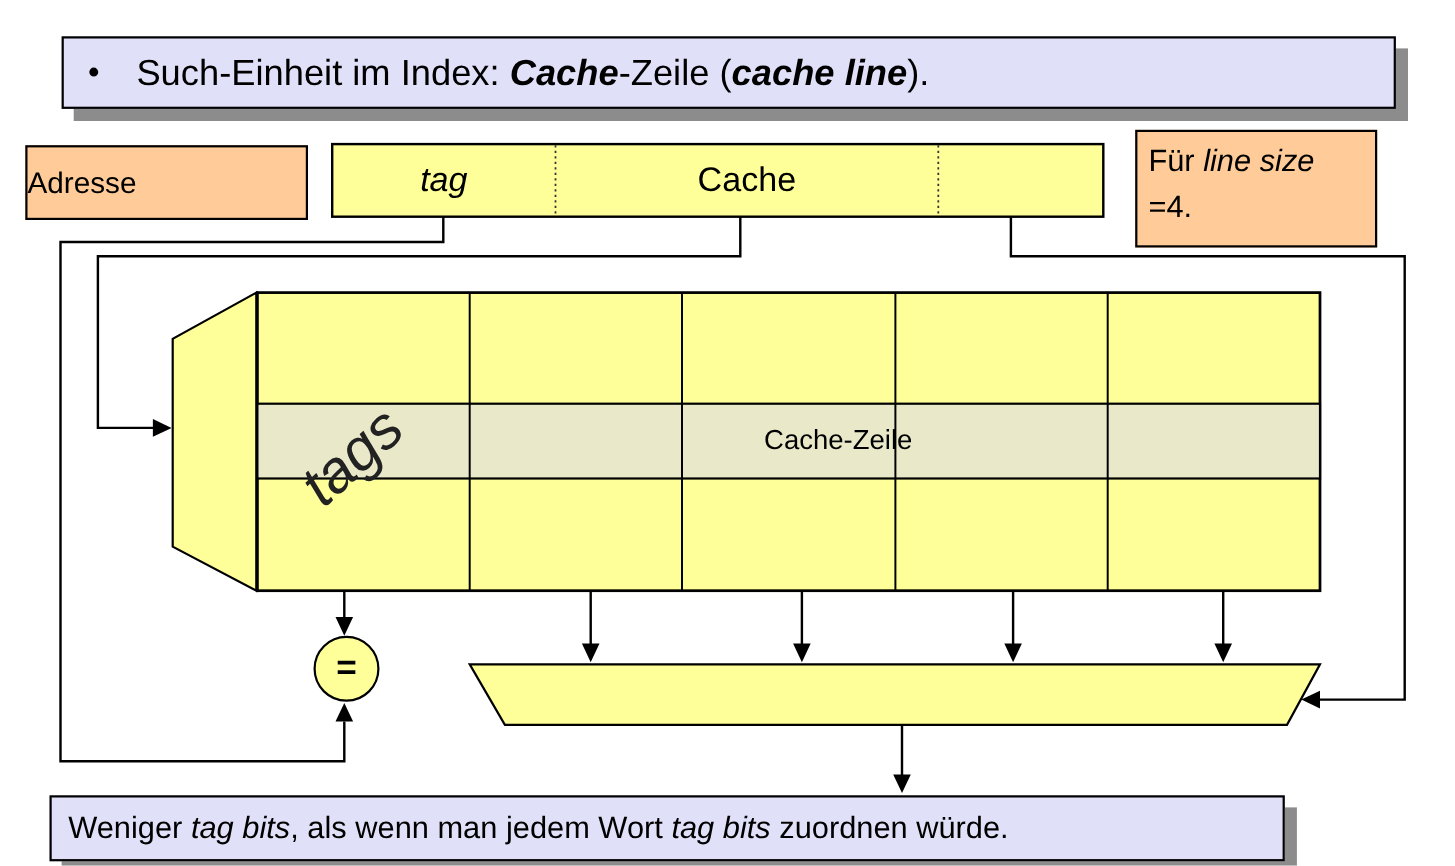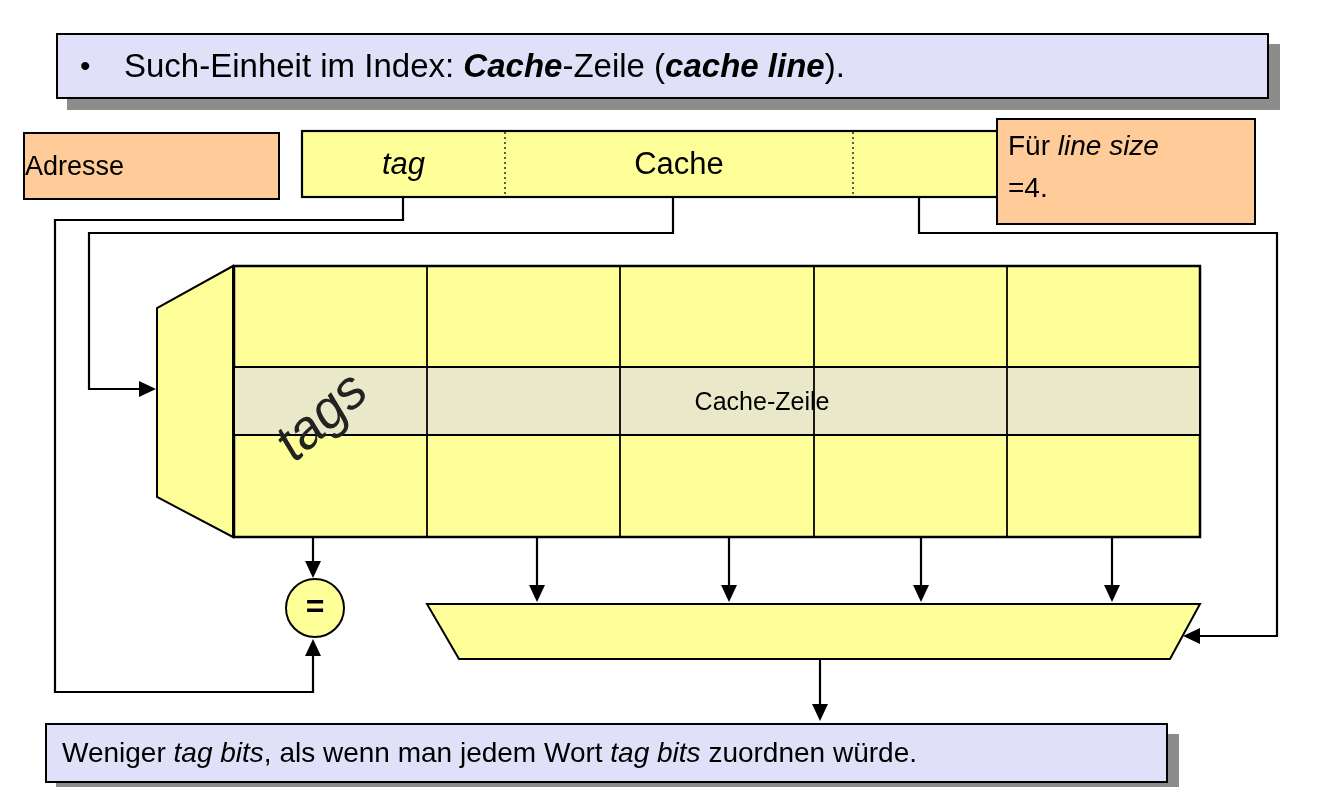--- a/index.html
+++ b/index.html
@@ -19,21 +19,21 @@
   .title-box{left:56px;top:33px;width:1213px;height:66px;font-size:33px;padding-left:22px;}
   .title-bullet{width:44px;font-size:30px;}
   .footer-box{left:45px;top:723px;width:1123px;height:60px;font-size:28px;padding-left:15px;}
 
   
   .note{
     background:#FFCC99;border:2px solid #000;box-sizing:border-box;
   }
   .adresse-box{left:23px;top:132px;width:257px;height:68px;display:flex;align-items:center;
     font-size:27px;}
-  .fuer-box{left:996px;top:118px;width:260px;height:107px;font-size:28px;line-height:42px;
+  .fuer-box{left:1032px;top:118px;width:220px;height:107px;font-size:28px;line-height:42px;
     padding:5px 0 0 10px;}
 
   
   .field-label{font-size:31px;display:flex;align-items:center;justify-content:center;}
   .tag-label{left:302px;top:131px;width:203px;height:66px;font-style:italic;}
   .index-label{left:505px;top:131px;width:348px;height:66px;}
 
   .bi{font-weight:bold;font-style:italic;}
   .b{font-weight:normal;}
   .i{font-style:italic;}

